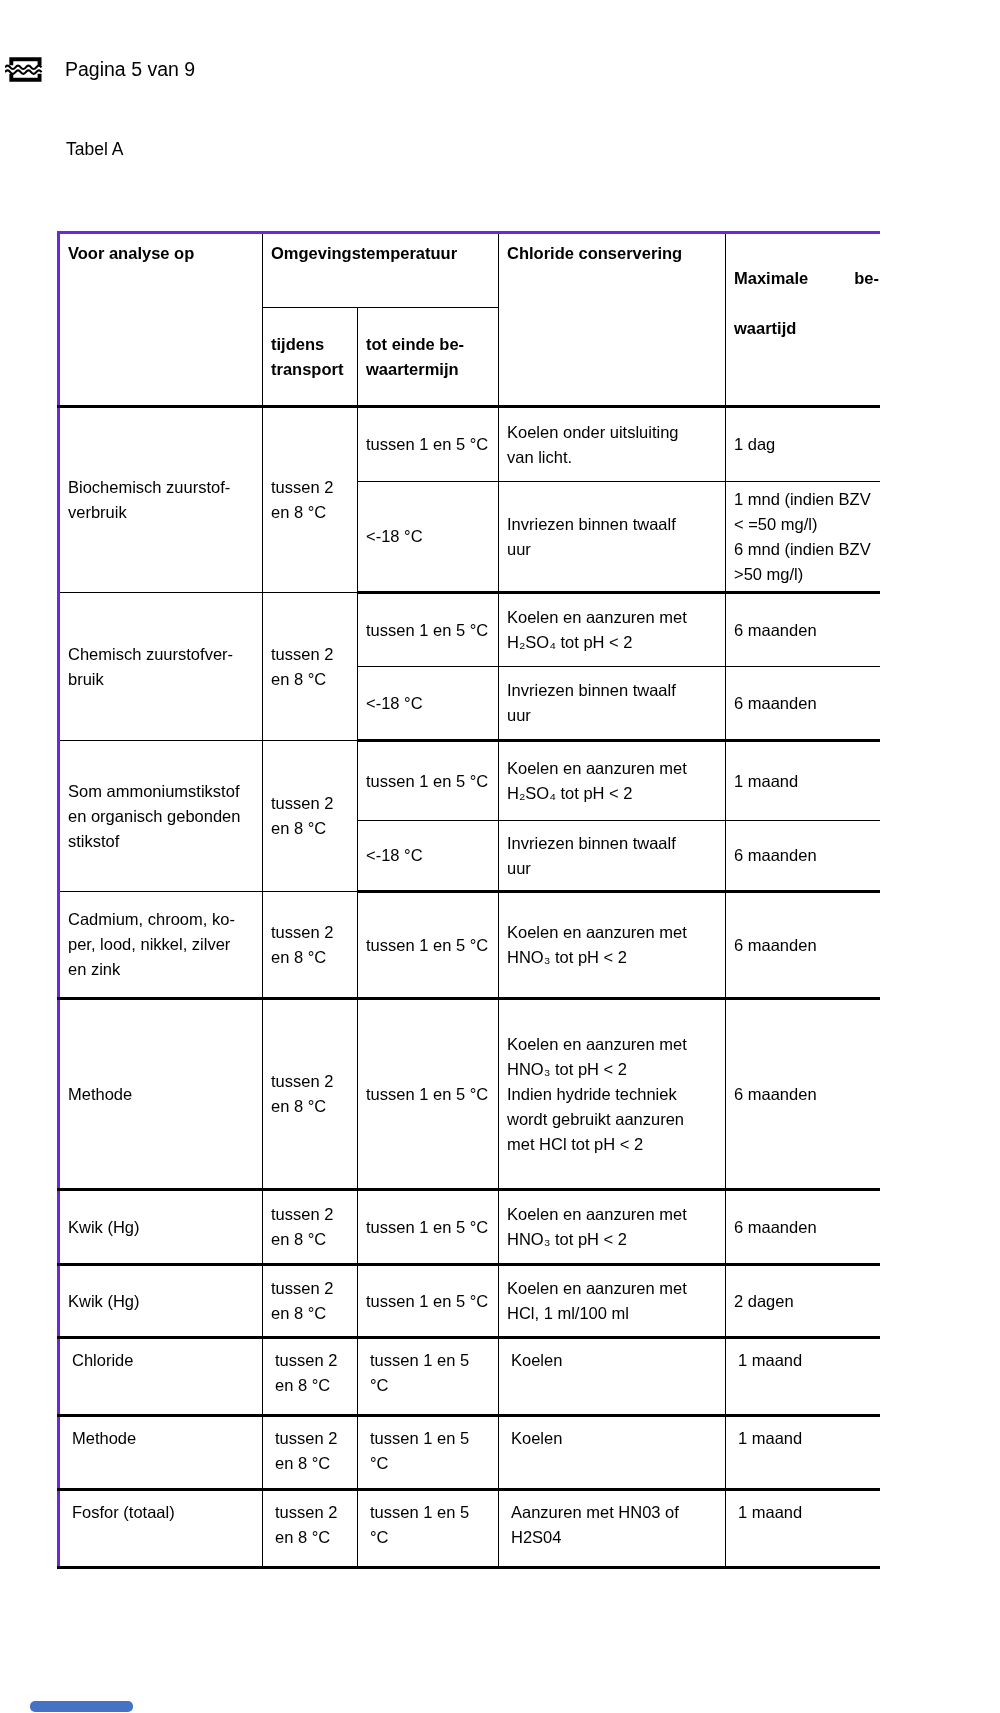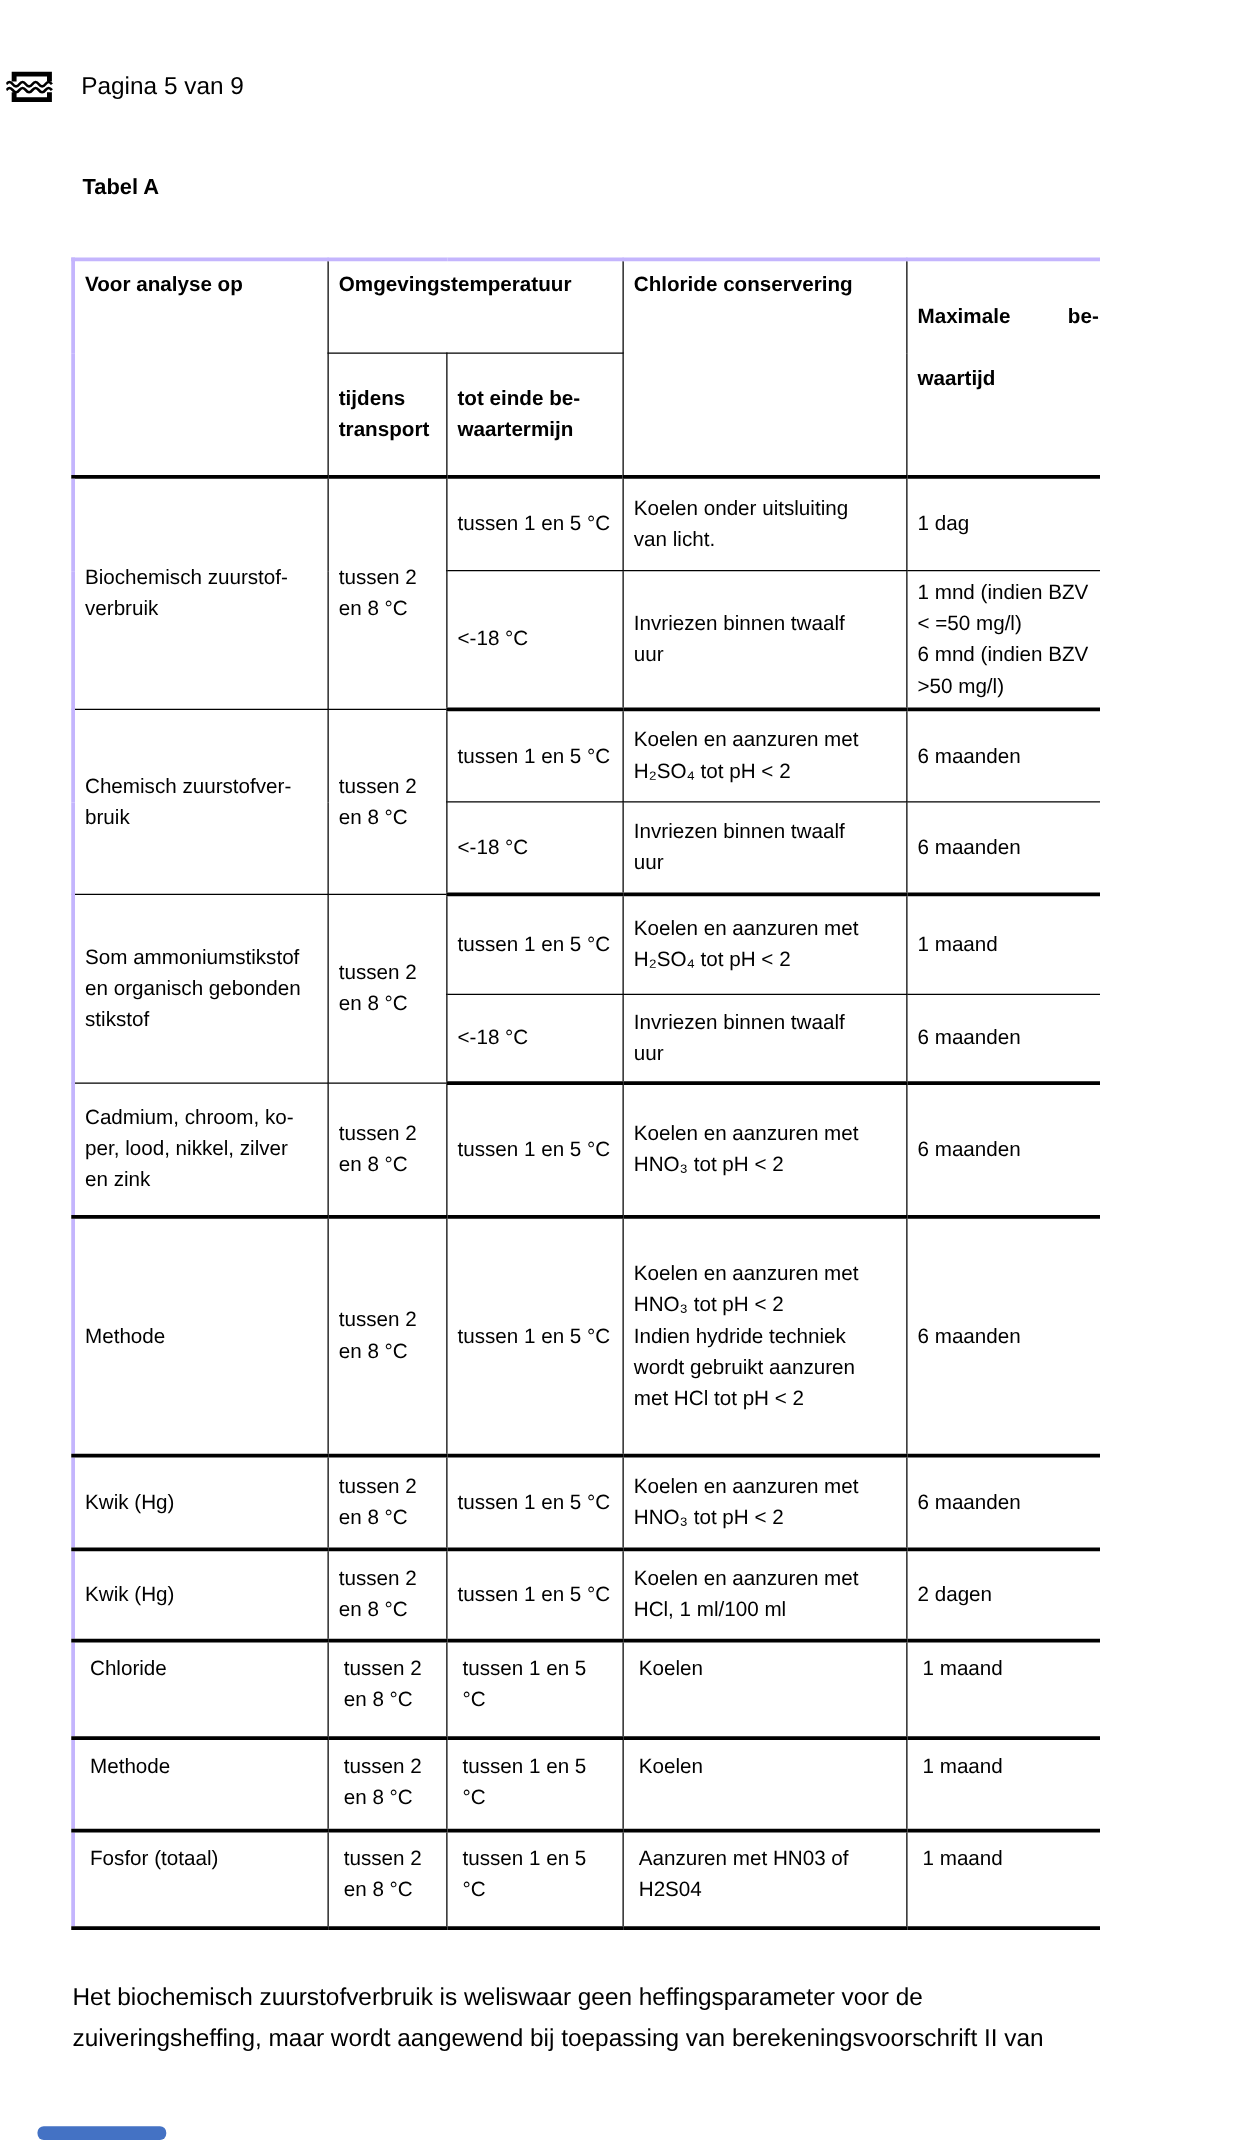--- a/index.html
+++ b/index.html
@@ -25,30 +25,31 @@
   }
   .logo-icon { width: 40px; height: 29px; display: block; }
   .page-indicator { font-size: 19.5px; line-height: 29px; }
 
   
   .table-title {
     position: absolute;
     left: 66px;
     top: 139px;
     font-size: 17.5px;
-    font-weight: bold;
+    font-weight: normal;
   }
 
   
   .tbl-wrap { position: absolute; left: 57px; top: 206px; }
   table.main {
     border-collapse: collapse;
     table-layout: fixed;
     width: 832px;
-    border: 3px solid #c4b5fd;
+    border: 3px solid #6d28d9;
+    margin-top: 25px;
   }
   table.main th, table.main td {
     border: 1.6px solid #000;
     padding: 4px 8px;
     font-size: 16.5px;
     line-height: 25px;
     text-align: left;
     white-space: pre-line;
     vertical-align: middle;
     overflow: hidden;
@@ -257,18 +258,16 @@
           <td>tussen 1 en 5
 °C</td>
           <td>Aanzuren met HN03 of
 H2S04</td>
           <td>1 maand</td>
         </tr>
       </tbody>
     </table>
   </div>
 
-  <div class="footer-par">Het biochemisch zuurstofverbruik is weliswaar geen heffingsparameter voor de
-zuiveringsheffing, maar wordt aangewend bij toepassing van berekeningsvoorschrift II van</div>
 
   <div class="accent-bar" style="background: rgb(68, 114, 196);"></div>
 
 </div>
 
 </body></html>

